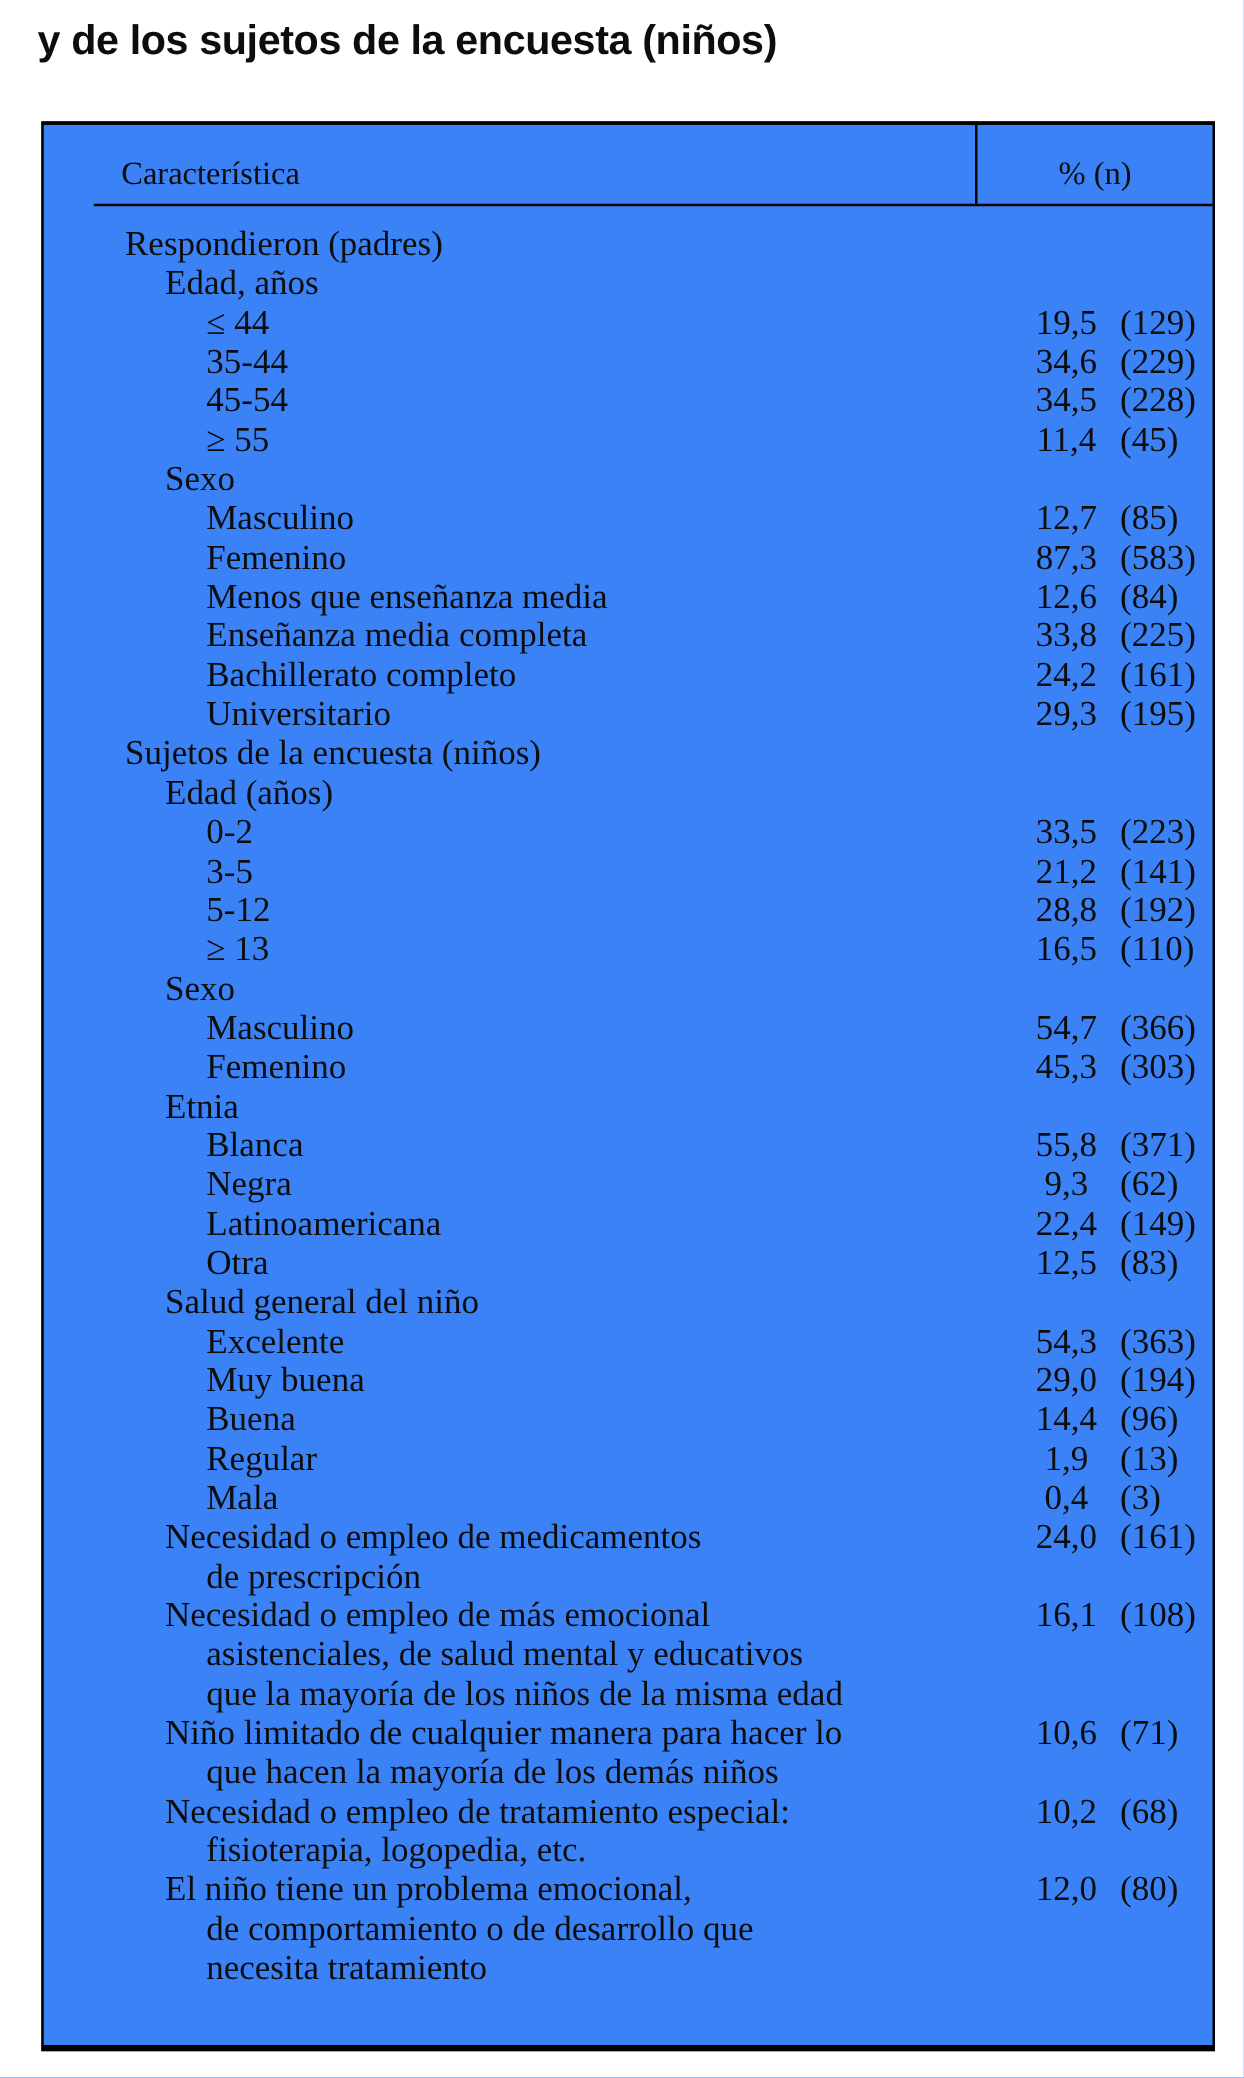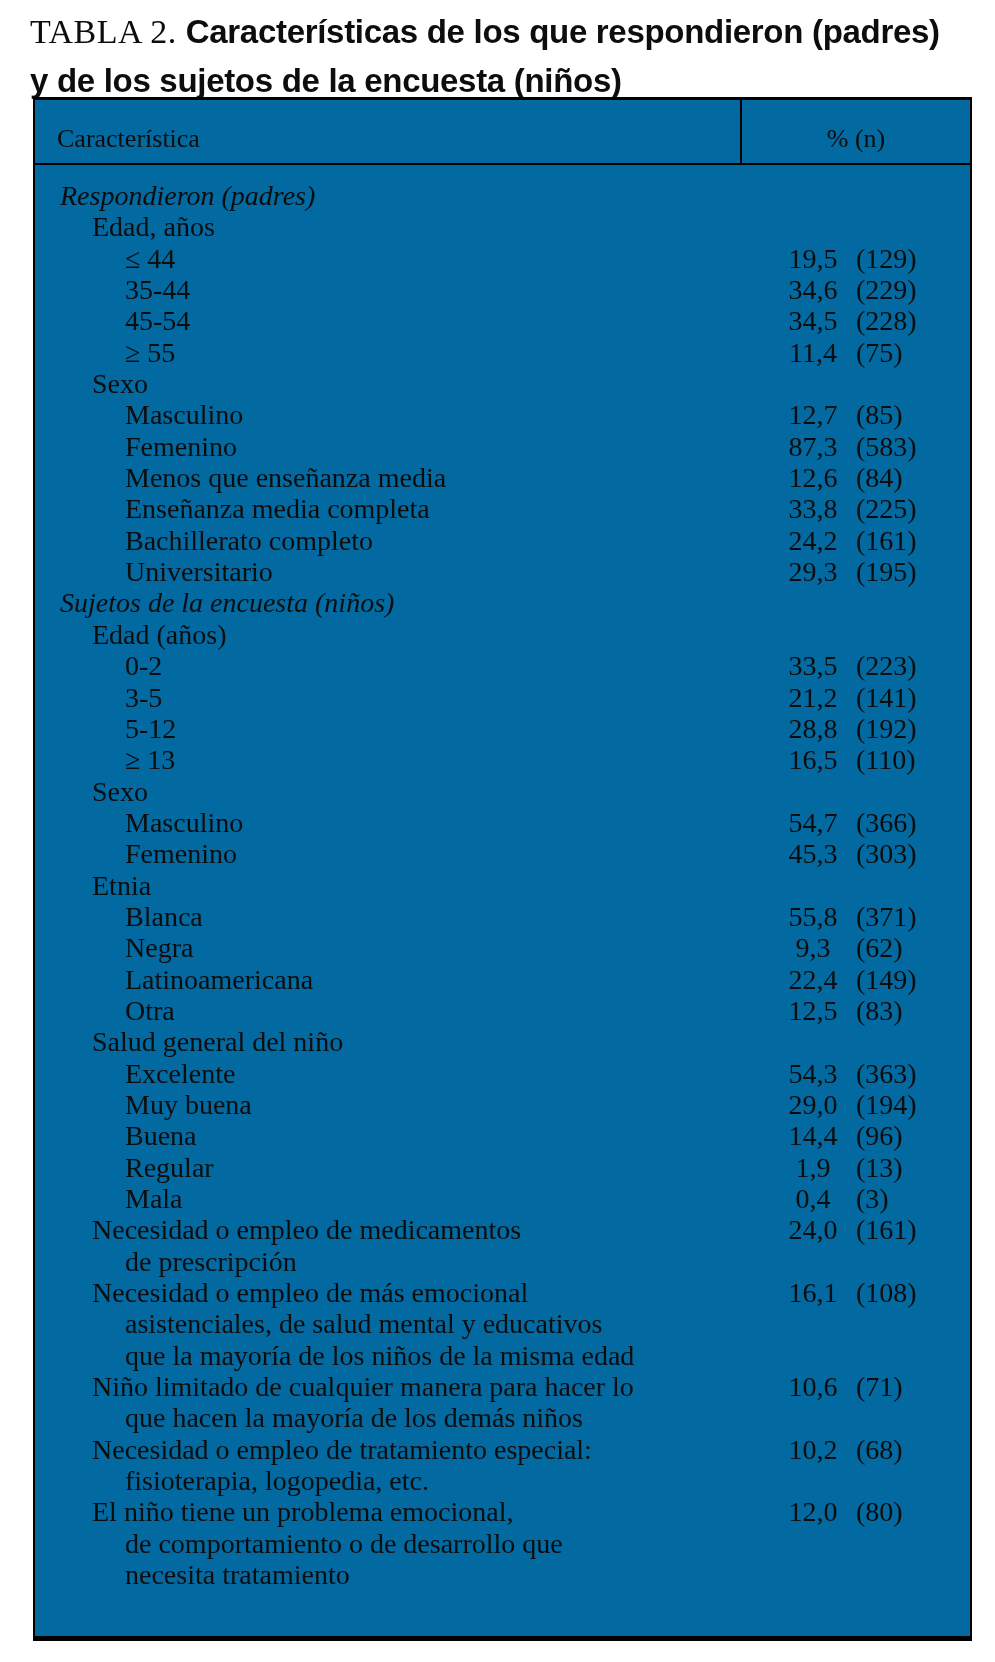--- a/index.html
+++ b/index.html
@@ -46,21 +46,22 @@
     position: absolute;
     left: 33px;
     top: 97px;
     width: 939px;
     height: 1544px;
     box-sizing: border-box;
     border-top: 3px solid #000;
     border-left: 2px solid #000;
     border-right: 2px solid #000;
     border-bottom: 5px solid #000;
-    background: #0369a1;
+    background: #3b82f6;
+    padding-left: 40px;
   }
 
   
   .thead {
     display: flex;
     height: 63px;
     border-bottom: 2px solid #000;
     font-size: 26px;
   }
   .th-left {
@@ -84,21 +85,21 @@
     padding-top: 15px;
   }
   .row {
     position: relative;
     height: 31.35px;
     line-height: 31.35px;
     font-size: 28px;
     white-space: nowrap;
   }
   .row .lbl { display: inline-block; }
-  .indent0 .lbl { margin-left: 25px; font-style: italic; }
+  .indent0 .lbl { margin-left: 25px; }
   .indent1 .lbl { margin-left: 57px; }
   .indent2 .lbl { margin-left: 90px; }
 
   .val {
     position: absolute;
     left: 747px;
     top: 0;
   }
   .pct {
     display: inline-block;
@@ -108,39 +109,36 @@
   .n {
     display: inline-block;
     margin-left: 12px;
   }
 </style>
 </head>
 <body>
 
 <div class="title">
   <div class="title-line">
-    <span class="t-serif">TABLA 2.</span><span class="t-bold">Características de los que respondieron (padres)</span>
-  </div>
-  <div class="title-line">
     <span class="t-bold">y de los sujetos de la encuesta (niños)</span>
   </div>
 </div>
 
 <div class="tbl">
   <div class="thead">
     <div class="th-left">Característica</div>
     <div class="th-right">% (n)</div>
   </div>
   <div class="tbody">
       <div class="row indent0"><span class="lbl">Respondieron (padres)</span></div>
       <div class="row indent1"><span class="lbl">Edad, años</span></div>
       <div class="row indent2"><span class="lbl">≤ 44</span><span class="val"><span class="pct">19,5</span><span class="n">(129)</span></span></div>
       <div class="row indent2"><span class="lbl">35-44</span><span class="val"><span class="pct">34,6</span><span class="n">(229)</span></span></div>
       <div class="row indent2"><span class="lbl">45-54</span><span class="val"><span class="pct">34,5</span><span class="n">(228)</span></span></div>
-      <div class="row indent2"><span class="lbl">≥ 55</span><span class="val"><span class="pct">11,4</span><span class="n">(75)</span></span></div>
+      <div class="row indent2"><span class="lbl">≥ 55</span><span class="val"><span class="pct">11,4</span><span class="n">(45)</span></span></div>
       <div class="row indent1"><span class="lbl">Sexo</span></div>
       <div class="row indent2"><span class="lbl">Masculino</span><span class="val"><span class="pct">12,7</span><span class="n">(85)</span></span></div>
       <div class="row indent2"><span class="lbl">Femenino</span><span class="val"><span class="pct">87,3</span><span class="n">(583)</span></span></div>
       <div class="row indent2"><span class="lbl">Menos que enseñanza media</span><span class="val"><span class="pct">12,6</span><span class="n">(84)</span></span></div>
       <div class="row indent2"><span class="lbl">Enseñanza media completa</span><span class="val"><span class="pct">33,8</span><span class="n">(225)</span></span></div>
       <div class="row indent2"><span class="lbl">Bachillerato completo</span><span class="val"><span class="pct">24,2</span><span class="n">(161)</span></span></div>
       <div class="row indent2"><span class="lbl">Universitario</span><span class="val"><span class="pct">29,3</span><span class="n">(195)</span></span></div>
       <div class="row indent0"><span class="lbl">Sujetos de la encuesta (niños)</span></div>
       <div class="row indent1"><span class="lbl">Edad (años)</span></div>
       <div class="row indent2"><span class="lbl">0-2</span><span class="val"><span class="pct">33,5</span><span class="n">(223)</span></span></div>

